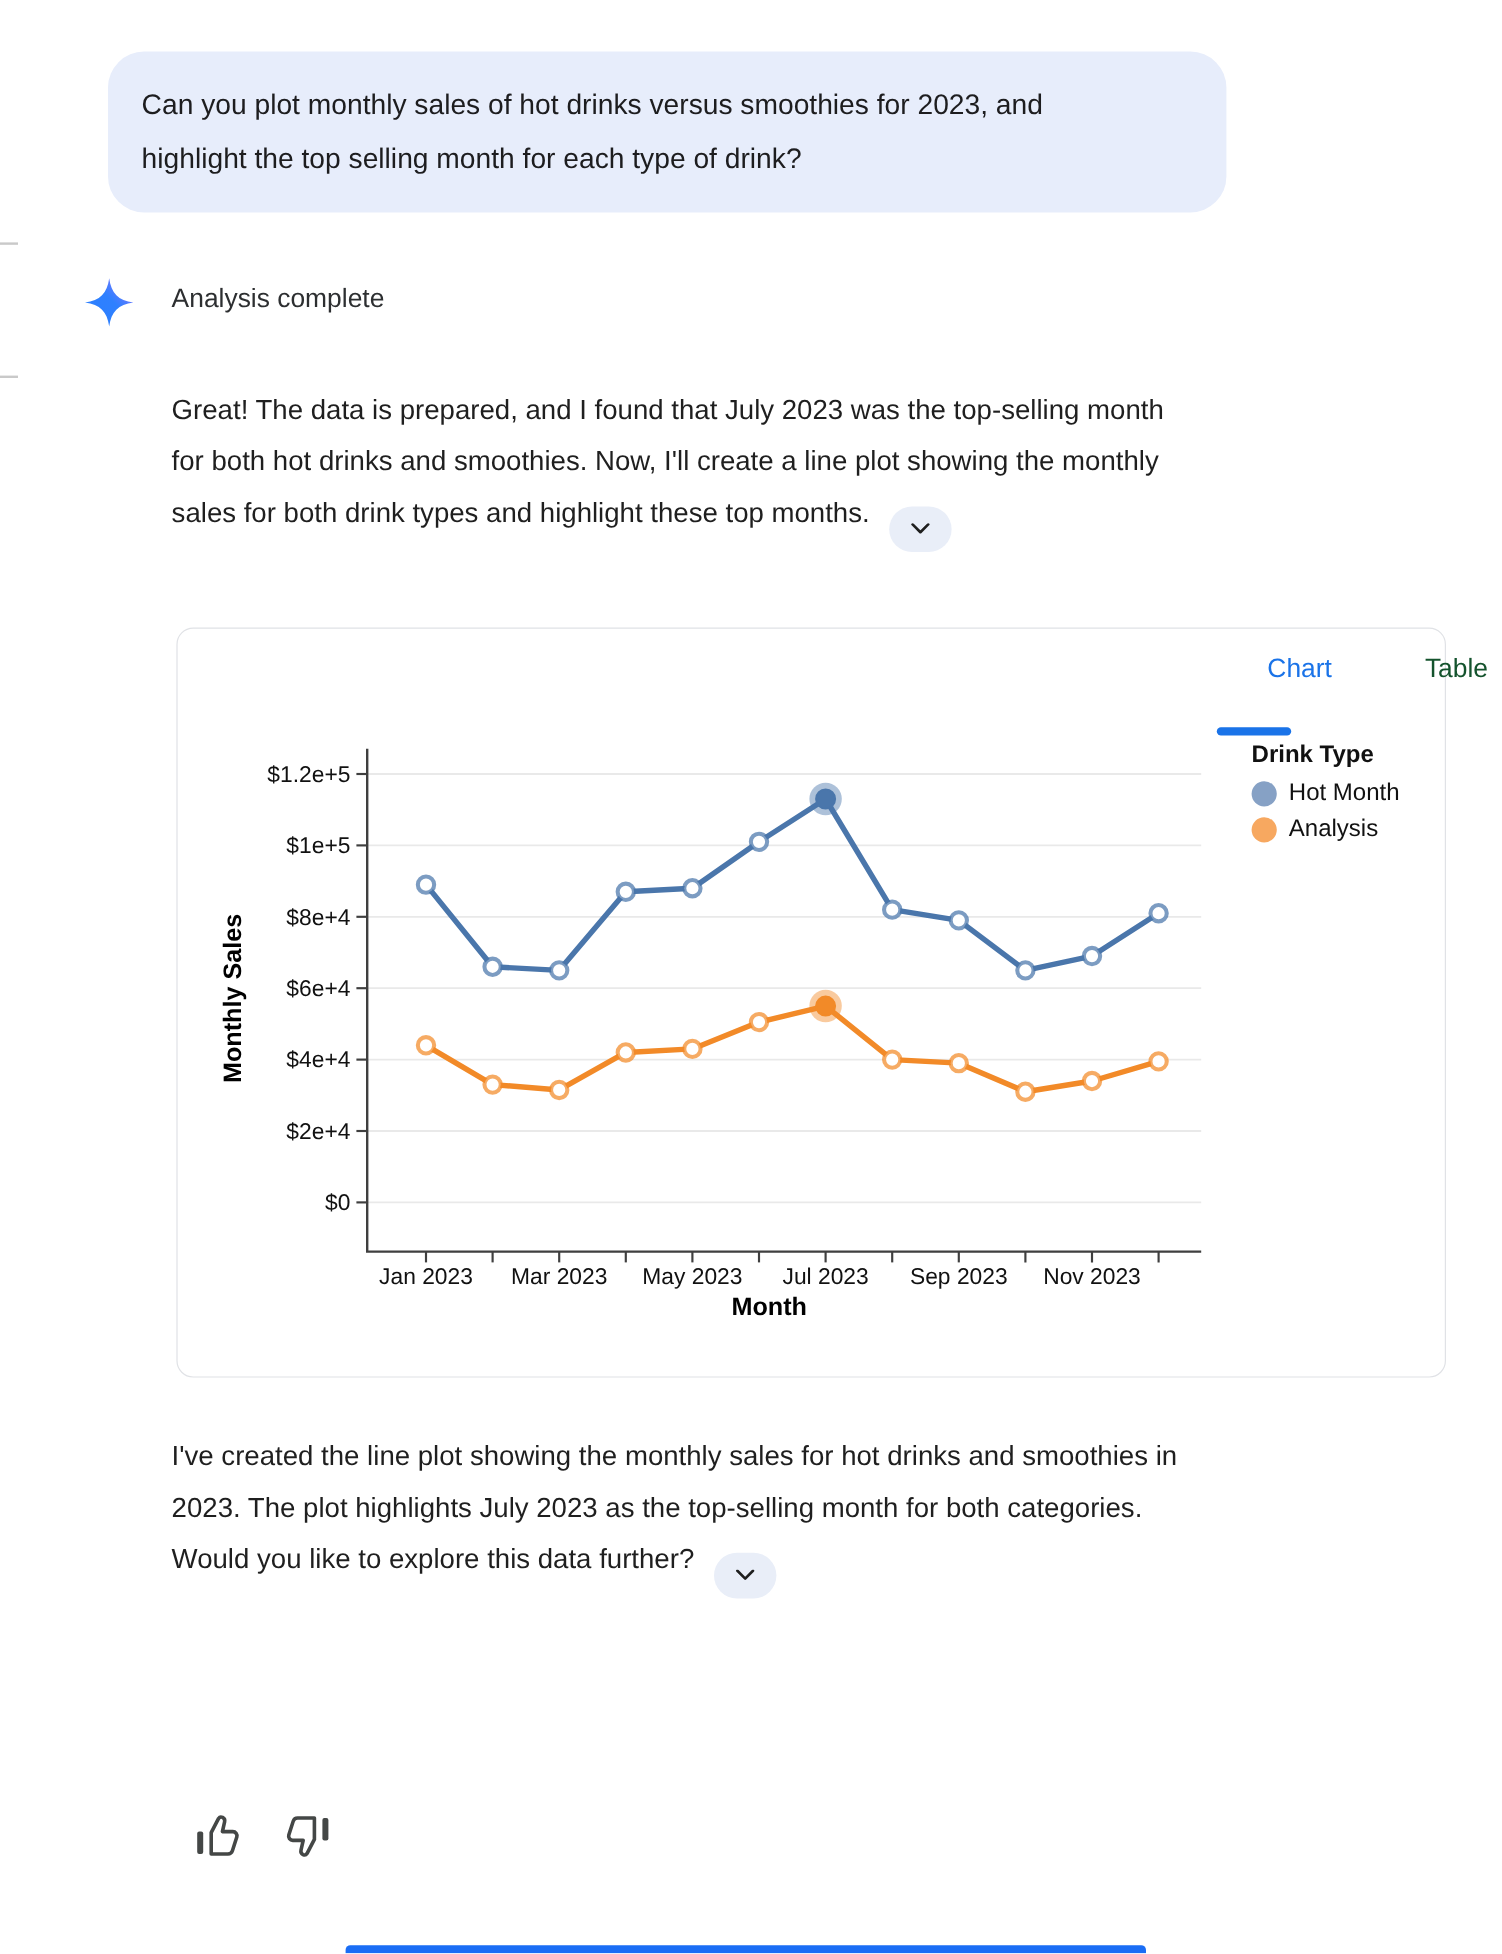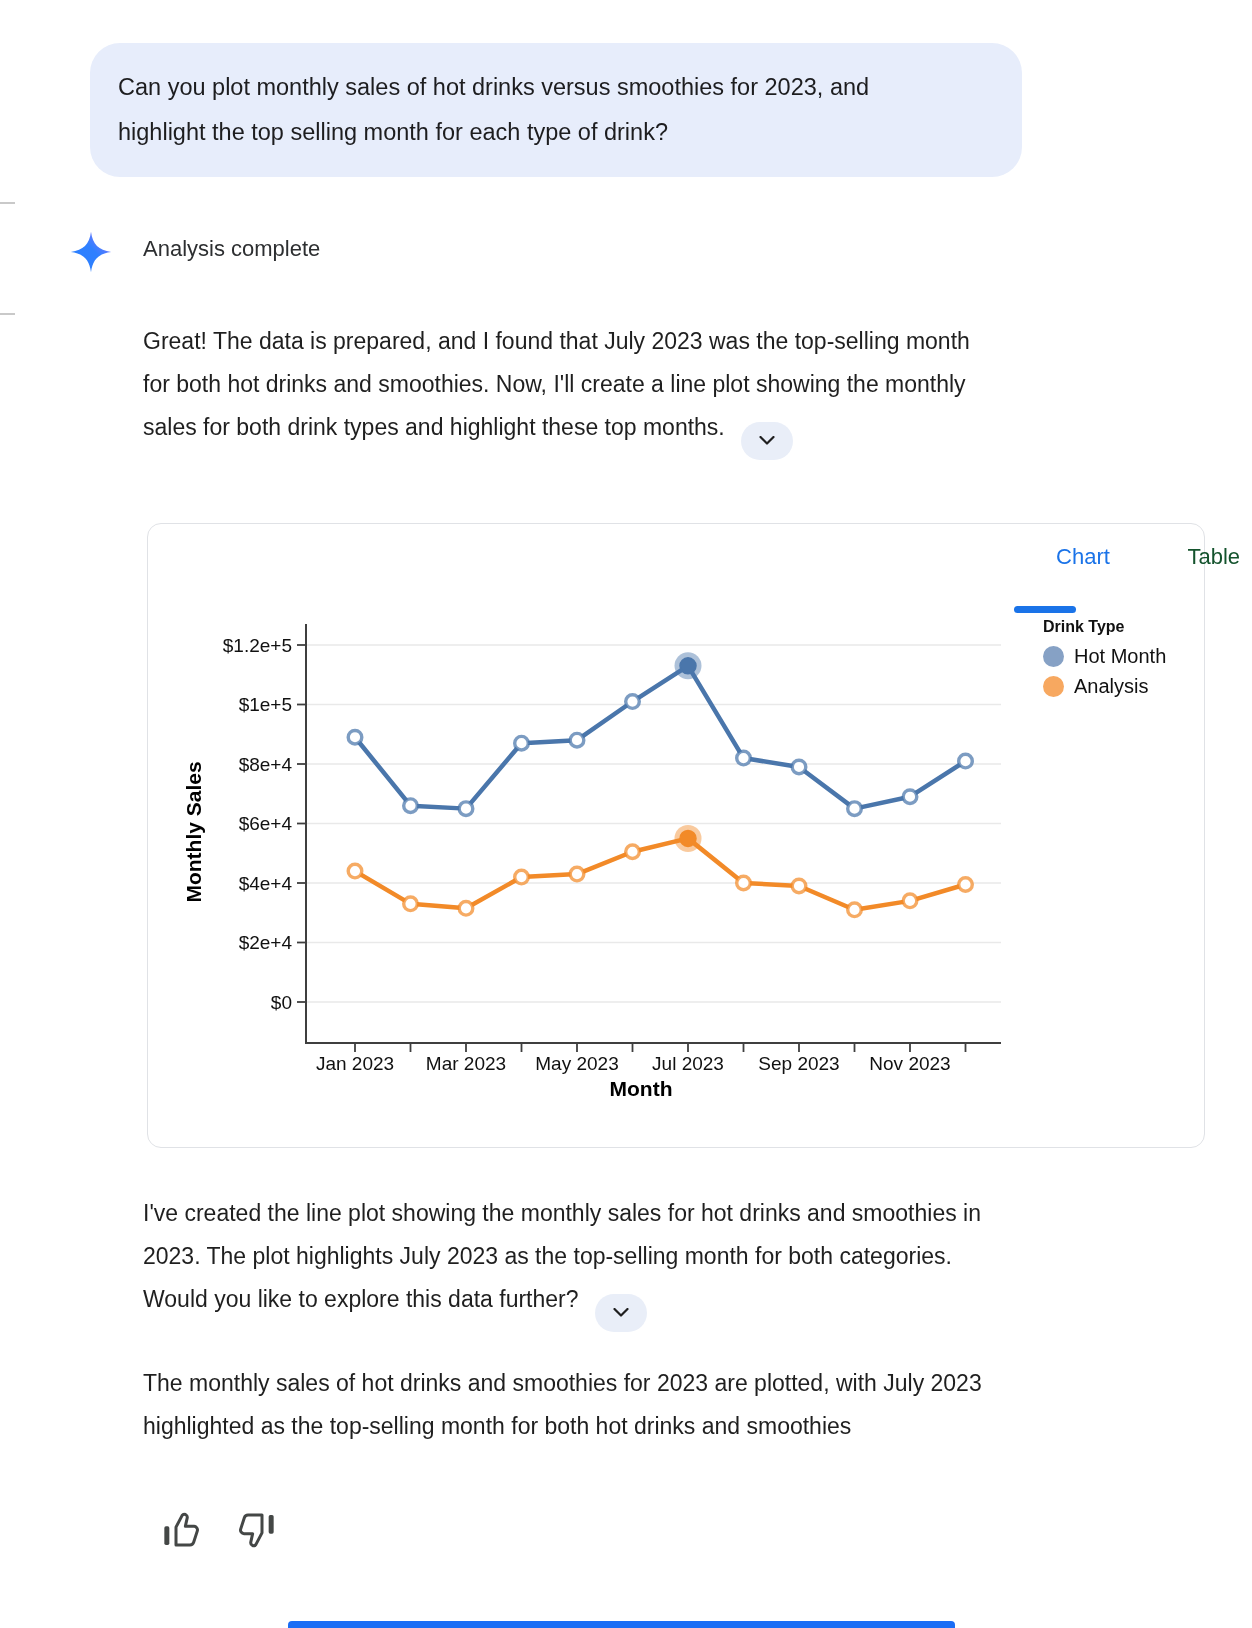--- a/index.html
+++ b/index.html
@@ -29,21 +29,21 @@
   
   .card { position:absolute; left:147px; top:523px; width:1058px; height:625px;
           box-sizing:border-box; background:#fff; border:1px solid #e0e2e6; border-radius:14px; }
   .card-title { position:absolute; left:25px; top:19px; font-size:22.5px; font-weight:700; color:#202124; }
   .tab { position:absolute; top:20px; width:80px; text-align:center; font-size:22px; cursor:pointer; background:none; border:none; padding:0; font-family:inherit; }
   .tab-chart { left:895px; color:#1a73e8; }
   .tab-table { left:1012px; color:#14532d;text-align:right; }
   .tab-underline { position:absolute; left:866px; top:82px; width:62px; height:7px; border-radius:3.5px; background:#1a73e8; }
 
   .legend { position:absolute; left:895px; top:94px; }
-  .legend-title { font-size:16px; font-weight:700; color:#111; margin-bottom:9px; }
+  .legend-title { font-size:20px; font-weight:700; color:#111; margin-bottom:9px; }
   .legend-item { display:flex; align-items:center; margin-bottom:7px; cursor:pointer; }
   .legend-dot { width:21px; height:21px; border-radius:50%; margin-right:10px; }
   .legend-label { font-size:20px; color:#111; }
 
   .chart-svg { position:absolute; left:33px; top:72px; }
 
   
   .feedback { position:absolute; left:158px; top:1508px; display:flex; gap:30px; }
   .icon-btn { width:46px; height:46px; background:none; border:none; padding:0; cursor:pointer; }
 
@@ -179,24 +179,20 @@
   <div class="para" style="top:1192px; width:1060px;">
     <span class="txt">I've created the line plot showing the monthly sales for hot drinks and smoothies in
 2023. The plot highlights July 2023 as the top-selling month for both categories.
 Would you like to explore this data further?</span><button class="pill">
         <svg width="16" height="9" viewBox="0 0 16 9">
           <path d="M1.5 1 L8 7.5 L14.5 1" stroke="#1f1f1f" stroke-width="2.2" fill="none" stroke-linecap="round" stroke-linejoin="round"></path>
         </svg>
       </button>
   </div>
 
-  <div class="para" style="top:1362px; width:1060px;">
-    <span class="txt">The monthly sales of hot drinks and smoothies for 2023 are plotted, with July 2023
-highlighted as the top-selling month for both hot drinks and smoothies</span>
-  </div>
 
   <div class="feedback">
     <button class="icon-btn">
       <svg width="40" height="40" viewBox="0 0 24 24">
         <rect x="2" y="9.8" width="3" height="11.2" rx="1" fill="#444746"></rect>
         <path d="M9 21 h8.4 c1 0 1.9 -.7 2.2 -1.6 l2.2 -6.9 c.4 -1.3 -.6 -2.7 -2 -2.7 h-5.2 l1.1 -4.9 c.2 -.9 -.2 -1.8 -1 -2.2 -.7 -.3 -1.6 -.1 -2 .5 L9 10.3 Z" fill="none" stroke="#444746" stroke-width="1.8" stroke-linejoin="round" stroke-linecap="round"></path>
       </svg>
     </button>
     <button class="icon-btn">
       <svg width="40" height="40" viewBox="0 0 24 24">

